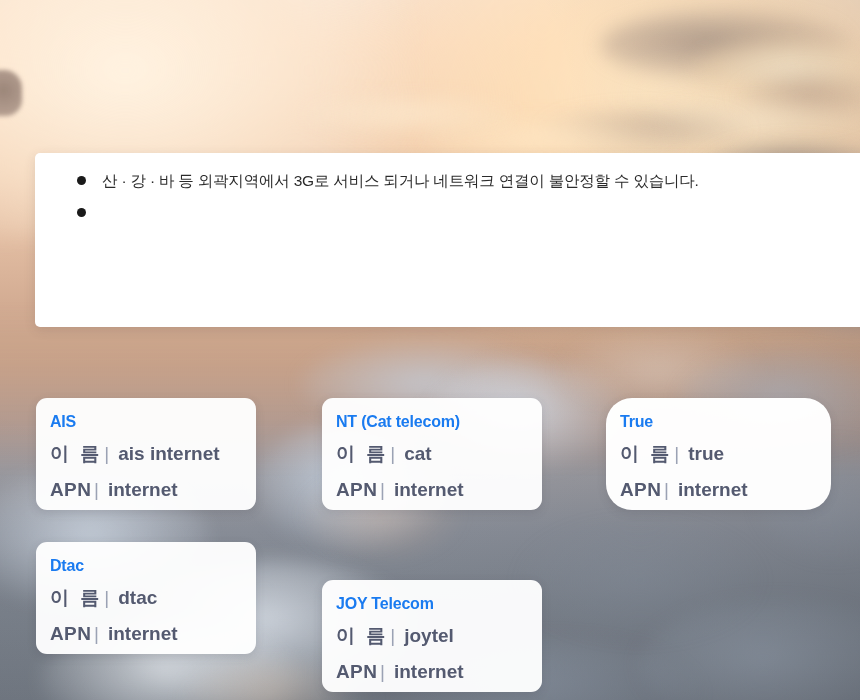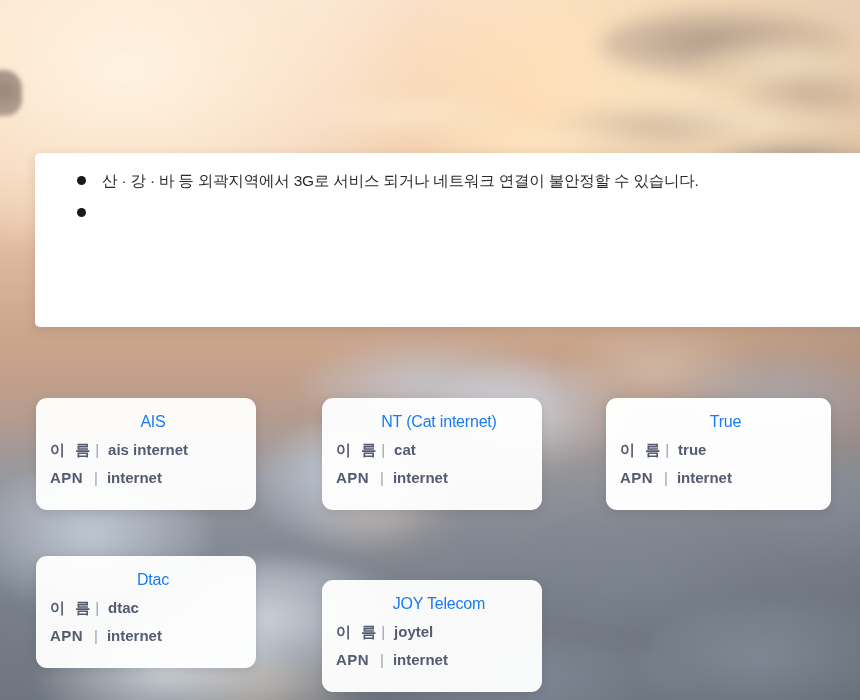--- a/index.html
+++ b/index.html
@@ -219,43 +219,42 @@
   
   .carrier-card {
     position: absolute;
     width: 220px;
     height: 112px;
     border-radius: 11px;
     background: rgba(255,255,255,0.955);
     box-shadow: 0 3px 10px rgba(60,62,74,0.16);
     padding: 14px 0 0 14px;
   }
-  .carrier-card.wide { width: 225px; }
+  .carrier-card.wide { width: 225px; border-radius: 26px; }
 
   .card-pos-0 { left: 36px;  top: 398px; }
   .card-pos-1 { left: 322px; top: 398px; }
   .card-pos-2 { left: 606px; top: 398px; background: rgba(255,255,255,0.985); }
-  .card-pos-3 { left: 36px;  top: 556px; }
+  .card-pos-3 { left: 36px;  top: 542px; }
   .card-pos-4 { left: 322px; top: 542px; margin-top: 38px; }
 
   .card-title {
     font-size: 16px;
-    font-weight: normal;
+    font-weight: bold;
     color: #1a7bf0;
     line-height: 1.3;
     margin-bottom: 3px;
     letter-spacing: -0.2px;
     white-space: nowrap;
-    text-align: center;
   }
 
   .card-row {
     display: flex;
     align-items: center;
-    font-size: 15px;
+    font-size: 19px;
     color: #545a70;
     font-weight: bold;
     line-height: 1.9;
     white-space: nowrap;
   }
 
   .card-row .row-label {
     min-width: 42px;
     letter-spacing: 3px;
   }
@@ -340,21 +339,21 @@
       <span class="row-value">ais internet</span>
     </div>
     <div class="card-row">
       <span class="row-label apn">APN</span>
       <span class="row-sep">|</span>
       <span class="row-value">internet</span>
     </div>
   </div>
 
   <div class="carrier-card card-pos-1">
-    <div class="card-title">NT (Cat internet)</div>
+    <div class="card-title">NT (Cat telecom)</div>
     <div class="card-row">
       <span class="row-label">이 름</span>
       <span class="row-sep">|</span>
       <span class="row-value">cat</span>
     </div>
     <div class="card-row">
       <span class="row-label apn">APN</span>
       <span class="row-sep">|</span>
       <span class="row-value">internet</span>
     </div>

